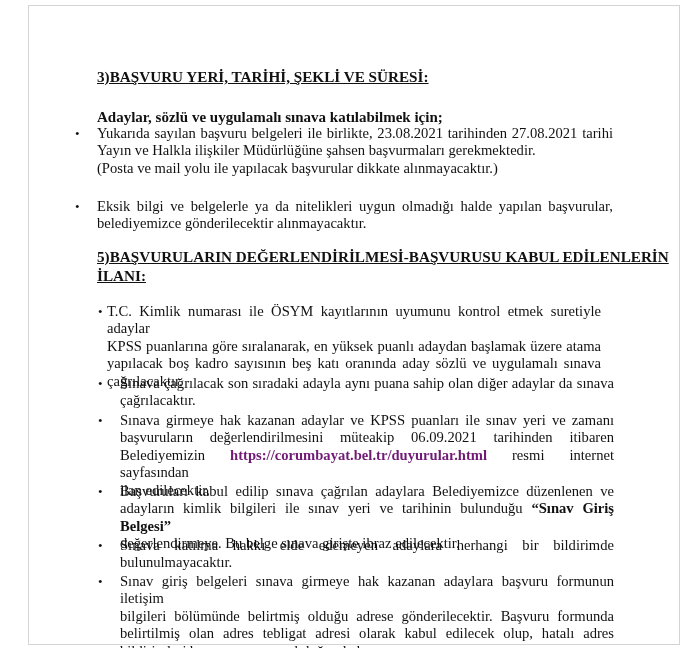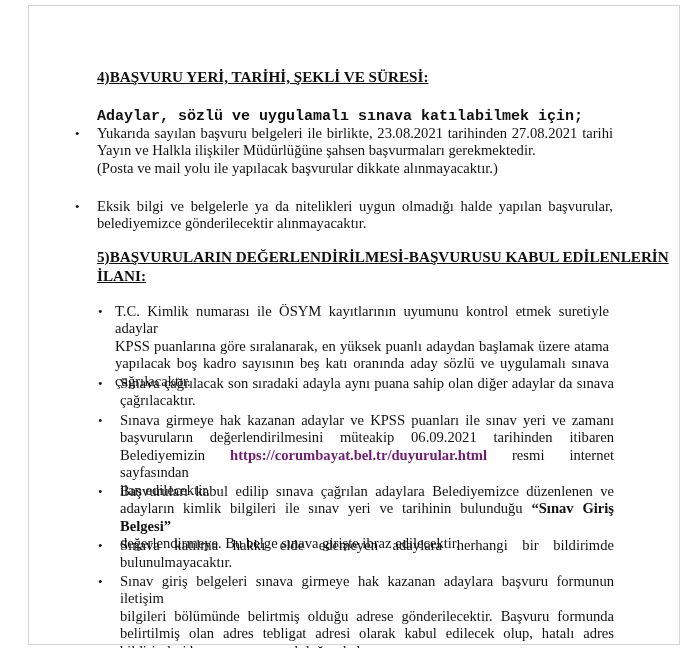--- a/index.html
+++ b/index.html
@@ -1,56 +1,56 @@
 <!DOCTYPE html>
 <html><head>
   <meta charset="utf-8">
   <style>
     html, body { margin: 0; padding: 0; background: #ffffff; }
     body { width: 688px; height: 648px; position: relative; overflow: hidden; font-family: "Liberation Serif", "DejaVu Serif", serif; color: #111; }
     .page { position: absolute; left: 28px; top: 5px; width: 652px; height: 640px; border: 1px solid #d4d4d4; box-sizing: border-box; background: #fff; }
     .content { position: absolute; left: 0; top: 0; width: 100%; height: 100%; }
     .h { position: absolute; font-weight: bold; text-decoration: underline; font-size: 15.2px; line-height: 18px; white-space: nowrap; }
-    .line { position: absolute; font-size: 15px; line-height: 18px; white-space: nowrap; font-family: Liberation Mono, monospace; }
+    .line { position: absolute; font-size: 15px; line-height: 18px; white-space: nowrap; }
     .bold { font-weight: bold; }
     .bullet { position: absolute; font-size: 13px; line-height: 18px; }
     .para { position: absolute; font-size: 14.6px; line-height: 17.4px; text-align: justify; text-align-last: left; }
     .para .j { display: block; text-align: justify; text-align-last: justify; }
     .para .l { display: block; text-align: left; }
     .link { color: #701a75; font-weight: bold; }
     .strong { font-weight: bold; }
   </style>
 </head>
 <body>
 
 <div class="page">
   <div class="content">
 
-    <div class="h" style="left:68px; top:62px;">4)BAŞVURU YERİ, TARİHİ, ŞEKLİ VE SÜRESİ:</div>
+    <div class="h" style="left:68px; top:62px;">3)BAŞVURU YERİ, TARİHİ, ŞEKLİ VE SÜRESİ:</div>
 
     <div class="line bold" style="left:68px; top:102px;">Adaylar, sözlü ve uygulamalı sınava katılabilmek için;</div>
 
     <span class="bullet" style="left:46px; top:119px;">•</span>
     <div class="para" style="left:68px; top:119px; width:516px;">
       <span class="j">Yukarıda sayılan başvuru belgeleri ile birlikte, 23.08.2021 tarihinden 27.08.2021 tarihi</span>
       <span class="l">Yayın ve Halkla ilişkiler Müdürlüğüne şahsen başvurmaları gerekmektedir.</span>
       <span class="l">(Posta ve mail yolu ile yapılacak başvurular dikkate alınmayacaktır.)</span>
     </div>
 
     <span class="bullet" style="left:46px; top:192px;">•</span>
     <div class="para" style="left:68px; top:192px; width:516px;">
       <span class="j">Eksik bilgi ve belgelerle ya da nitelikleri uygun olmadığı halde yapılan başvurular,</span>
       <span class="l">belediyemizce gönderilecektir alınmayacaktır.</span>
     </div>
 
     <div class="h" style="left:68px; top:242px;">5)BAŞVURULARIN DEĞERLENDİRİLMESİ-BAŞVURUSU KABUL EDİLENLERİN</div>
     <div class="h" style="left:68px; top:261px;">İLANI:</div>
 
     <span class="bullet" style="left:69px; top:297px;">•</span>
-    <div class="para" style="left:86px; top:297px; width:494px;">
+    <div class="para" style="left:78px; top:297px; width:494px;">
       <span class="j">T.C. Kimlik numarası ile ÖSYM kayıtlarının uyumunu kontrol etmek suretiyle adaylar</span>
       <span class="j">KPSS puanlarına göre sıralanarak, en yüksek puanlı adaydan başlamak üzere atama</span>
       <span class="j">yapılacak boş kadro sayısının beş katı oranında aday sözlü ve uygulamalı sınava</span>
       <span class="l">çağrılacaktır.</span>
     </div>
 
     <span class="bullet" style="left:69px; top:369px;">•</span>
     <div class="para" style="left:91px; top:369px; width:494px;">
       <span class="j">Sınava çağrılacak son sıradaki adayla aynı puana sahip olan diğer adaylar da sınava</span>
       <span class="l">çağrılacaktır.</span>

